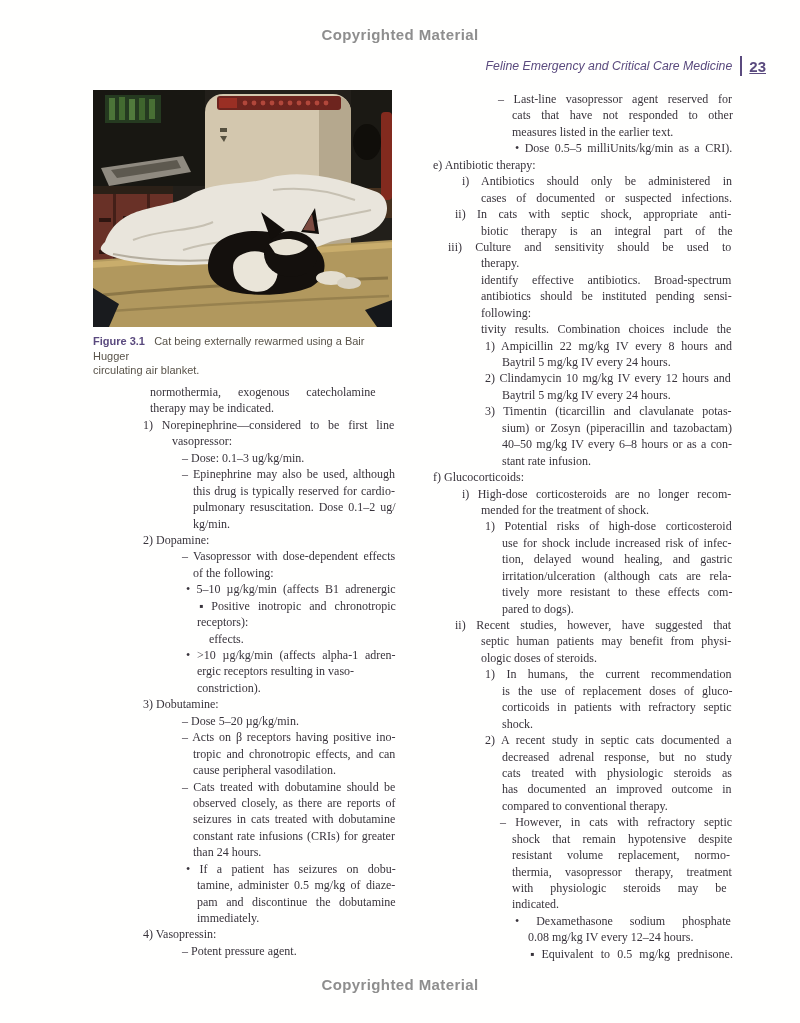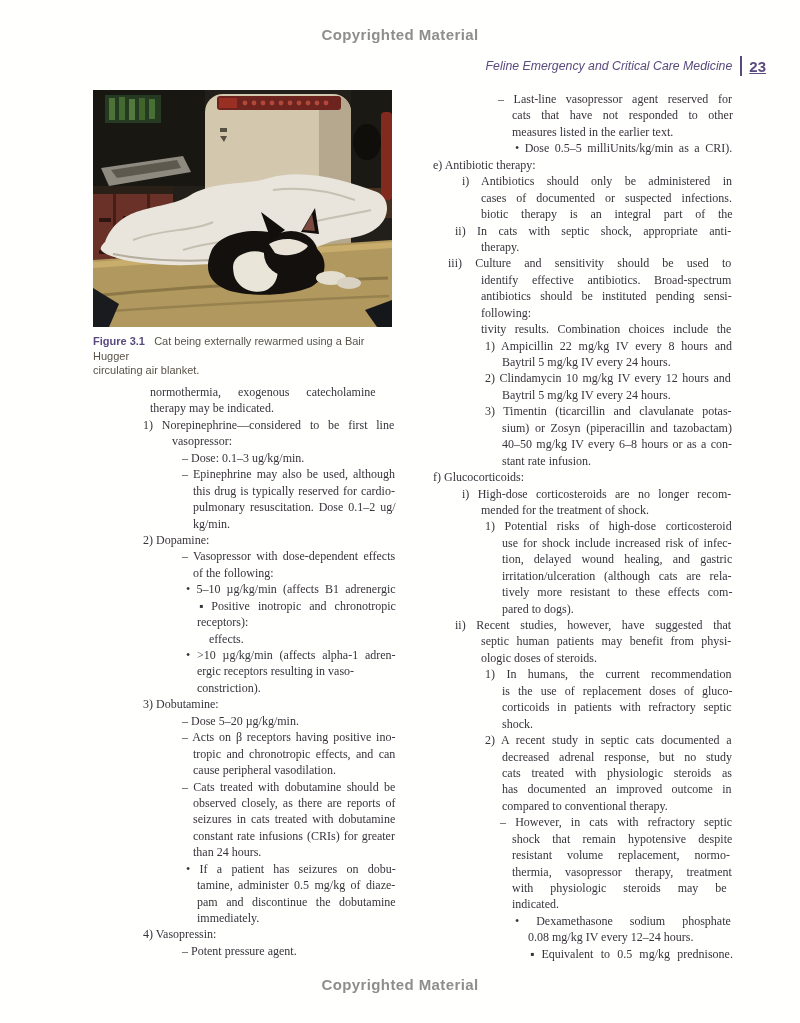--- a/index.html
+++ b/index.html
@@ -178,24 +178,24 @@
       <div class="tline" style="padding-left: 39px;"><span>– Potent pressure agent.</span></div>
     </div>
   <div class="col col-right">
       <div class="tline" style="padding-left: 65px;"><span style="word-spacing: 6.6px;">– Last-line vasopressor agent reserved for</span></div>
       <div class="tline" style="padding-left: 79px;"><span style="word-spacing: 7.5px;">cats that have not responded to other</span></div>
       <div class="tline" style="padding-left: 79px;"><span>measures listed in the earlier text.</span></div>
       <div class="tline" style="padding-left: 82px;"><span style="word-spacing: 2.5px;">• Dose 0.5–5 milliUnits/kg/min as a CRI).</span></div>
       <div class="tline" style="padding-left: 0px;"><span>e) Antibiotic therapy:</span></div>
       <div class="tline" style="padding-left: 29px;"><span style="word-spacing: 9.33333px;">i) Antibiotics should only be administered in</span></div>
       <div class="tline" style="padding-left: 48px;"><span style="word-spacing: 7px;">cases of documented or suspected infections.</span></div>
+      <div class="tline" style="padding-left: 22px;"><span style="word-spacing: 8.42857px;">ii) In cats with septic shock, appropriate anti-</span></div>
       <div class="tline" style="padding-left: 48px;"><span style="word-spacing: 9.71429px;">biotic therapy is an integral part of the</span></div>
-      <div class="tline" style="padding-left: 22px;"><span style="word-spacing: 8.42857px;">ii) In cats with septic shock, appropriate anti-</span></div>
+      <div class="tline" style="padding-left: 15px;"><span style="word-spacing: 10.1429px;">iii) Culture and sensitivity should be used to</span></div>
       <div class="tline" style="padding-left: 48px;"><span>therapy.</span></div>
-      <div class="tline" style="padding-left: 15px;"><span style="word-spacing: 10.1429px;">iii) Culture and sensitivity should be used to</span></div>
       <div class="tline" style="padding-left: 48px;"><span style="word-spacing: 10.6667px;">identify effective antibiotics. Broad-spectrum</span></div>
       <div class="tline" style="padding-left: 48px;"><span style="word-spacing: 6.2px;">antibiotics should be instituted pending sensi-</span></div>
       <div class="tline" style="padding-left: 48px;"><span>following:</span></div>
       <div class="tline" style="padding-left: 48px;"><span style="word-spacing: 5.4px;">tivity results. Combination choices include the</span></div>
       <div class="tline" style="padding-left: 52px;"><span style="word-spacing: 3.75px;">1) Ampicillin 22 mg/kg IV every 8 hours and</span></div>
       <div class="tline" style="padding-left: 69px;"><span>Baytril 5 mg/kg IV every 24 hours.</span></div>
       <div class="tline" style="padding-left: 52px;"><span style="word-spacing: 1.5px;">2) Clindamycin 10 mg/kg IV every 12 hours and</span></div>
       <div class="tline" style="padding-left: 69px;"><span>Baytril 5 mg/kg IV every 24 hours.</span></div>
       <div class="tline" style="padding-left: 52px;"><span style="word-spacing: 5.4px;">3) Timentin (ticarcillin and clavulanate potas-</span></div>
       <div class="tline" style="padding-left: 69px;"><span style="word-spacing: 2.6px;">sium) or Zosyn (piperacillin and tazobactam)</span></div>

